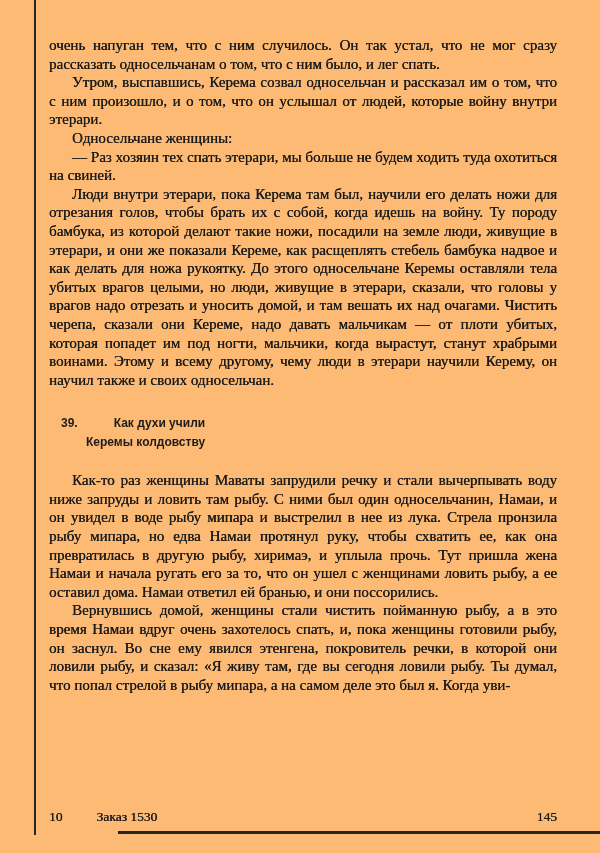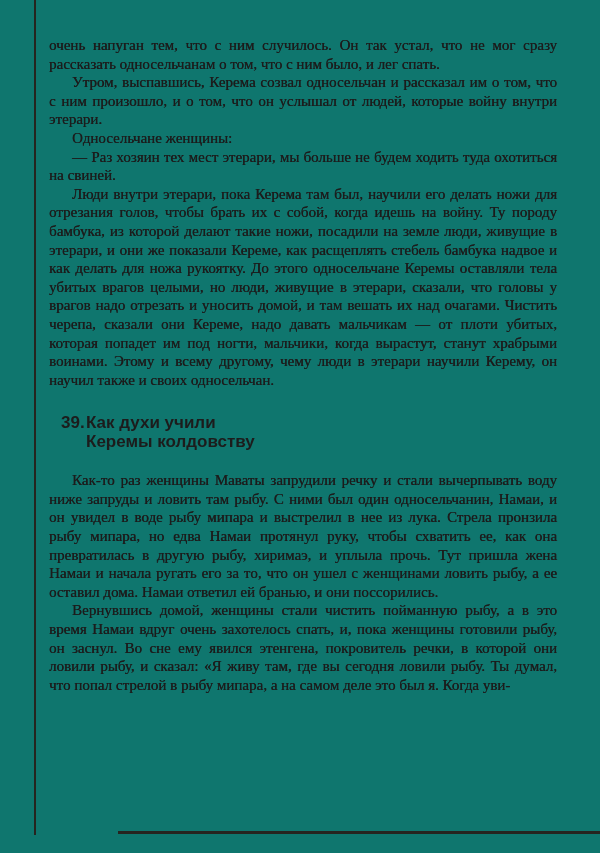--- a/index.html
+++ b/index.html
@@ -5,21 +5,21 @@
   html, body {
     margin: 0;
     padding: 0;
     background: #9a9a98;
   }
   .page {
     position: relative;
     width: 600px;
     height: 853px;
     margin: 0 auto;
-    background: #0f766e;
+    background: #fdba74;
     overflow: hidden;
     font-family: "Liberation Serif", "DejaVu Serif", serif;
     color: #1c1c1c;
   }
   
   .scan-line-left {
     position: absolute;
     left: 34px; top: 0;
     width: 2px; height: 835px;
     background: #26241f;
@@ -41,30 +41,30 @@
   }
   .para { margin: 0; padding: 0; }
   .para.indent { text-indent: 23px; }
   .para.gap { margin-top: 0; }
 
   .section-heading {
     display: flex;
     margin: 25px 0 20px 12px;
     font-family: "Liberation Sans", "DejaVu Sans", sans-serif;
     font-weight: 700;
-    font-size: 17px;
+    font-size: 12px;
     line-height: 18.5px;
     text-align: left;
     text-shadow: none;
   }
   .section-number {
     width: 25px;
     flex: 0 0 auto;
   }
-  .section-title { display: block; }
+  .section-title { display: block; text-align: right; }
 
   .footer {
     position: absolute;
     left: 49px; top: 809px;
     width: 508px;
     display: flex;
     align-items: baseline;
     font-size: 13.5px;
     text-shadow: 0.3px 0 0 currentColor;
   }
@@ -80,32 +80,37 @@
   <div class="scan-line-bottom"></div>
 
   <div class="text-block">
 
     <p class="para">очень напуган тем, что с ним случилось. Он так устал, что не мог сразу рассказать односельчанам о том, что с ним было, и лег спать.</p>
 
     <p class="para indent">Утром, выспавшись, Керема созвал односельчан и рассказал им о том, что с ним произошло, и о том, что он услышал от людей, которые войну внутри этерари.</p>
 
     <p class="para indent">Односельчане женщины:</p>
 
-    <p class="para indent">— Раз хозяин тех мест этерари, мы больше не будем ходить туда охотиться на свиней.</p>
+    <p class="para indent">— Раз хозяин тех спать этерари, мы больше не будем ходить туда охотиться на свиней.</p>
 
     <p class="para indent gap">Люди внутри этерари, пока Керема там был, научили его делать ножи для отрезания голов, чтобы брать их с собой, когда идешь на войну. Ту породу бамбука, из которой делают такие ножи, посадили на земле люди, живущие в этерари, и они же показали Кереме, как расщеплять стебель бамбука надвое и как делать для ножа рукоятку. До этого односельчане Керемы оставляли тела убитых врагов целыми, но люди, живущие в этерари, сказали, что головы у врагов надо отрезать и уносить домой, и там вешать их над очагами. Чистить черепа, сказали они Кереме, надо давать мальчикам — от плоти убитых, которая попадет им под ногти, мальчики, когда вырастут, станут храбрыми воинами. Этому и всему другому, чему люди в этерари научили Керему, он научил также и своих односельчан.</p>
 
     <div class="section-heading">
       <span class="section-number">39.</span>
       <span class="section-title">
         <span>Как духи учили</span><br>
         <span>Керемы колдовству</span>
       </span>
     </div>
 
     <p class="para indent">Как-то раз женщины Маваты запрудили речку и стали вычерпывать воду ниже запруды и ловить там рыбу. С ними был один односельчанин, Намаи, и он увидел в воде рыбу мипара и выстрелил в нее из лука. Стрела пронзила рыбу мипара, но едва Намаи протянул руку, чтобы схватить ее, как она превратилась в другую рыбу, хиримаэ, и уплыла прочь. Тут пришла жена Намаи и начала ругать его за то, что он ушел с женщинами ловить рыбу, а ее оставил дома. Намаи ответил ей бранью, и они поссорились.</p>
 
     <p class="para indent">Вернувшись домой, женщины стали чистить пойманную рыбу, а в это время Намаи вдруг очень захотелось спать, и, пока женщины готовили рыбу, он заснул. Во сне ему явился этенгена, покровитель речки, в которой они ловили рыбу, и сказал: «Я живу там, где вы сегодня ловили рыбу. Ты думал, что попал стрелой в рыбу мипара, а на самом деле это был я. Когда уви-</p>
 
   </div>
 
+  <div class="footer">
+    <span class="sig">10</span>
+    <span class="order">Заказ 1530</span>
+    <span class="pageno">145</span>
+  </div>
 
 </div>
 
 </body></html>

